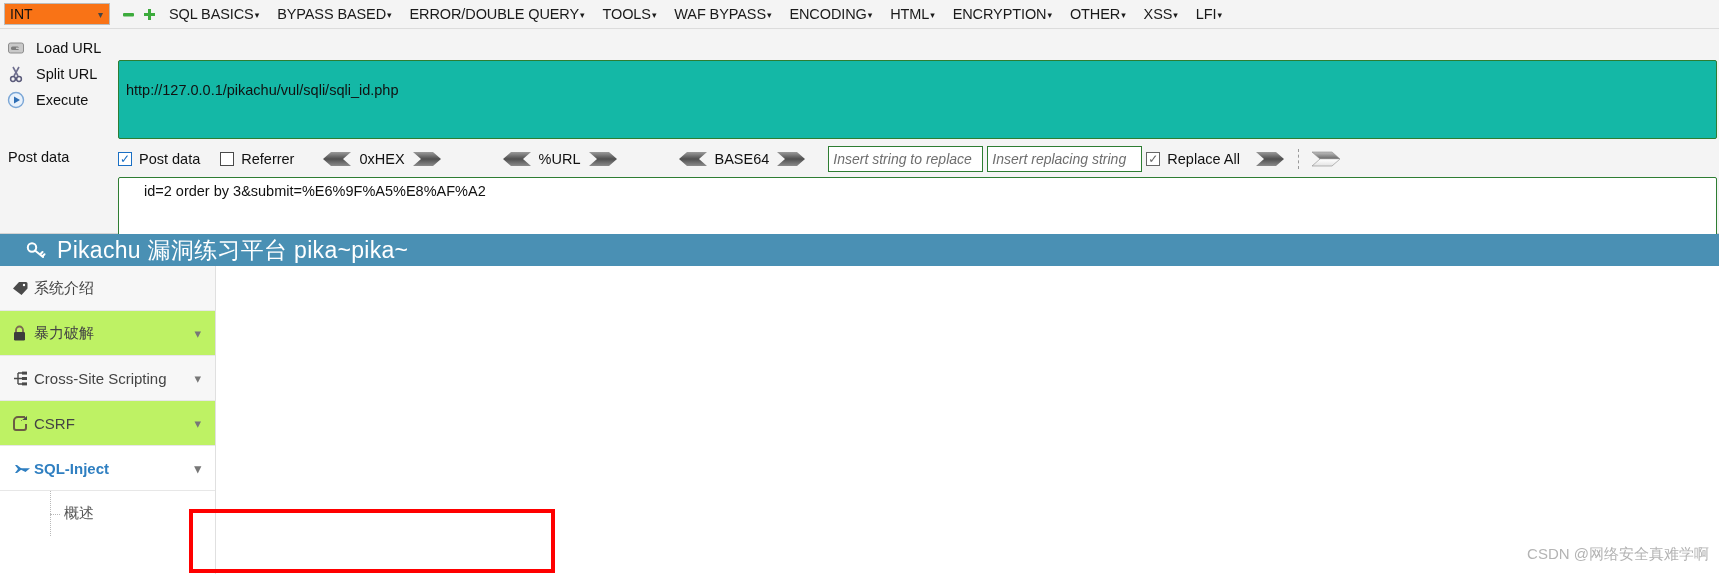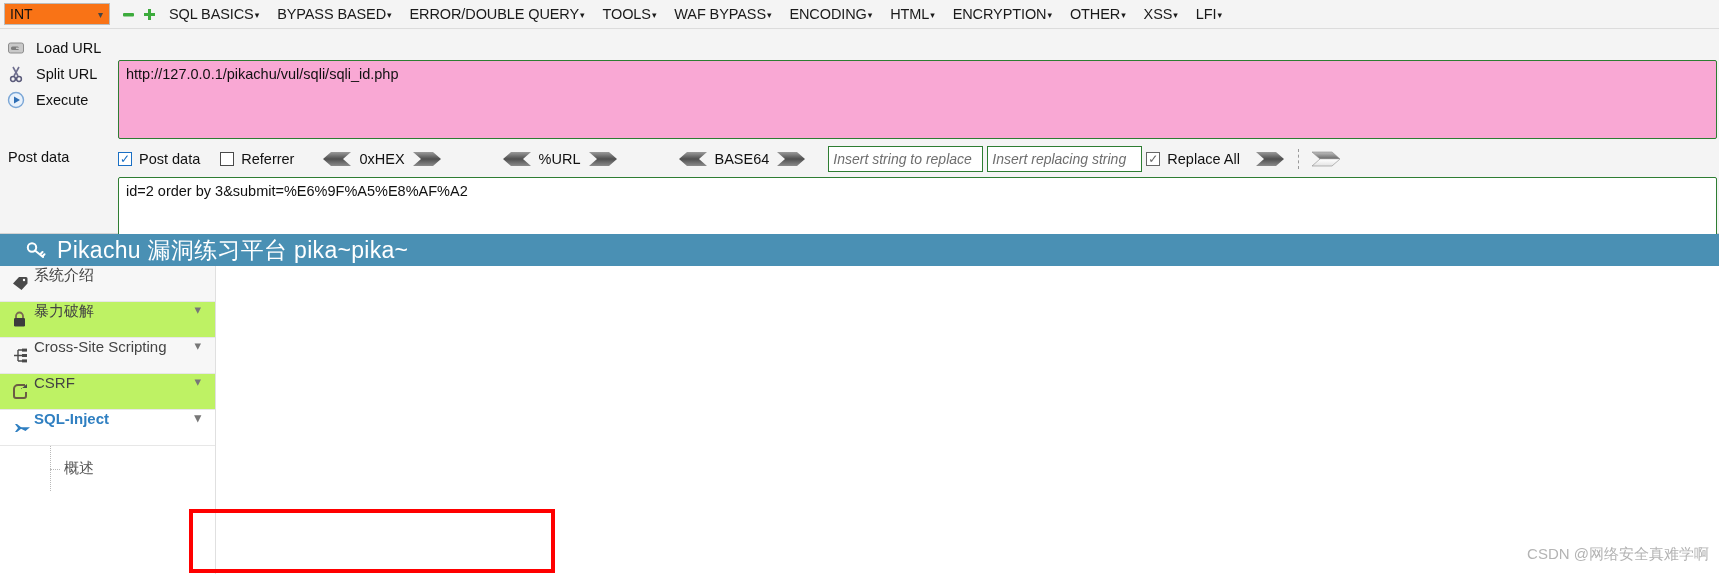--- a/index.html
+++ b/index.html
@@ -76,23 +76,23 @@
   .postdata-label {
     position: absolute; left: 8px; top: 120px;
     font-size: 14.5px; color: #111;
   }
 
   .url-box {
     position: absolute;
     left: 118px; top: 31px;
     right: 2px; height: 79px;
     border: 1px solid #2e7d32;
-    background: #f9a8d4;
+    background: #14b8a6;
     border-radius: 2px;
-    padding: 5px 7px;
+    padding: 21px 7px;
     font-size: 14.5px; color: #111;
     overflow: hidden;
   }
 
   .opt-row {
     position: absolute;
     left: 118px; top: 117px;
     right: 2px; height: 26px;
     display: flex; align-items: center;
     gap: 0;
@@ -133,21 +133,21 @@
     margin: 0 5px;
   }
 
   .post-box {
     position: absolute;
     left: 118px; top: 148px;
     right: 2px; height: 79px;
     border: 1px solid #2e7d32;
     background: #ffffff;
     border-radius: 2px;
-    padding: 5px 7px;
+    padding: 5px 25px;
     font-size: 14.5px; color: #111;
     overflow: hidden;
   }
 
   
   .page {
     position: relative;
     height: 353px;
     background: #ffffff;
     overflow: hidden;
@@ -163,22 +163,22 @@
   }
   .pk-header .key-ico { margin-right: 9px; display:inline-flex; }
 
   .pk-main { display: flex; height: 308px; }
   .pk-side {
     width: 216px;
     background: #ffffff;
     border-right: 1px solid #e0e0e0;
   }
   .side-item {
-    height: 36px;
-    display: flex; 
+    height: 45px;
+    display: flex; align-items: center;
     padding: 0 14px 0 12px;
     border-bottom: 1px solid #e7e7e7;
     font-size: 15px;
     color: #444;
     background: #f7f7f7;
   }
   .side-item.plain { background: #bef264; }
   .side-item.active { color: #2f7fc1; font-weight: bold; background: #ffffff; }
   .side-item .s-ico { width: 22px; display: inline-flex; align-items: center; color: #6b6b6b; }
   .side-item.active .s-ico { color: #2f7fc1; }

